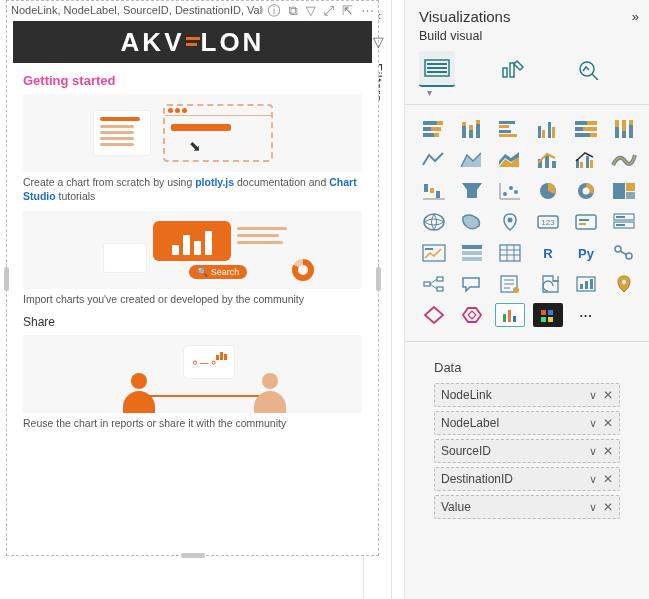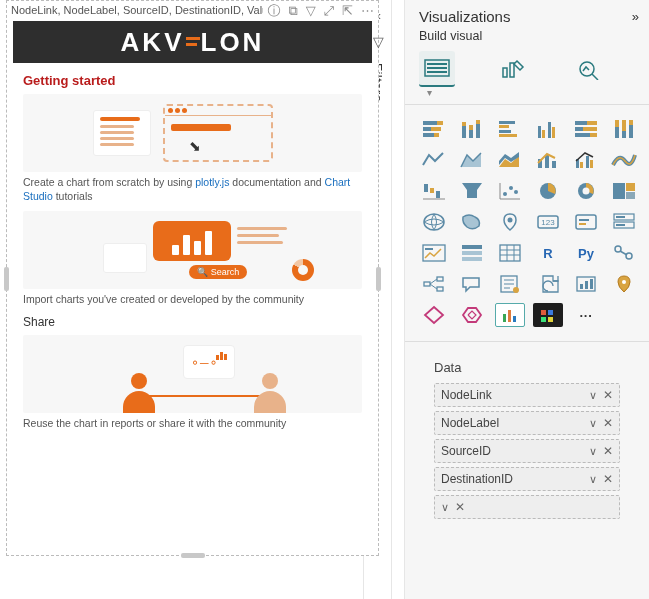--- a/index.html
+++ b/index.html
@@ -75,21 +75,21 @@
     left: 2px; top: 6px;
     width: 14px; height: 3px; background: #e86c1a;
   }
   .akvelon-logo .orange-shape::after {
     content: "";
     position: absolute;
     left: 2px; top: 12px;
     width: 11px; height: 3px; background: #e86c1a;
   }
   .visual-body { padding: 6px 16px 10px 16px; }
-  .gs-title { font-size: 13px; font-weight: 600; color: #b91c1c; margin-bottom: 6px; }
+  .gs-title { font-size: 13px; font-weight: 600; color: #ec4899; margin-bottom: 6px; }
   .gs-section-label { font-size: 12px; color: #333; margin: 6px 0; }
   .illus {
     height: 78px;
     background: #f7f7f7;
     border-radius: 2px;
     position: relative;
     overflow: hidden;
     margin-bottom: 4px;
   }
   
@@ -146,21 +146,21 @@
   .person1::before, .person2::before { content:""; position:absolute; left:12px; top:0; width:16px; height:16px; border-radius:50%; background:#e86c1a;}
   .person1::after, .person2::after { content:""; position:absolute; left:4px; top:18px; width:32px; height:22px; border-radius:16px 16px 0 0; background:#e86c1a;}
   .person2::before { background:#e8b28a;} .person2::after{ background:#e8b28a;}
   .illus.share .line { position:absolute; left:120px; right:94px; bottom:16px; height:2px; background:#e86c1a;}
   .illus.share .card { position:absolute; left:160px; top:10px; width:52px; height:34px; background:#fff; border:1px solid #eee; border-radius:4px;}
   .illus.share .card .mini { position:absolute; right:4px; top:4px; width:14px; height:10px; display:flex; gap:1px; align-items:flex-end;}
   .illus.share .card .mini span{ width:3px; background:#e86c1a;}
   .illus.share .card .mini span:nth-child(1){height:5px;} .illus.share .card .mini span:nth-child(2){height:8px;} .illus.share .card .mini span:nth-child(3){height:6px;}
   .illus.share .card .shareicon { position:absolute; left:6px; top:10px; font-size:12px; color:#e86c1a;}
   .gs-text { font-size: 10.5px; color: #555; margin-bottom: 8px; line-height: 1.3;}
-  .gs-text a { color: #1a6fbf; text-decoration: none; }
+  .gs-text a { color: #1a6fbf; text-decoration: none; font-weight: bold; }
   .handle-v { position:absolute; width:5px; height:24px; background:#c8c8c8; border-radius:2px;}
   .handle-h { position:absolute; height:5px; width:24px; background:#c8c8c8; border-radius:2px;}
   
   .filters-strip {
     width: 30px;
     border-right: 1px solid #e6e6e6;
     display: flex;
     flex-direction: column;
     align-items: center;
     padding-top: 8px;
@@ -683,18 +683,19 @@
         <span class="name">SourceID</span>
         <span class="chev">∨</span>
         <span class="x">✕</span>
       </div>
       <div class="field-row">
         <span class="name">DestinationID</span>
         <span class="chev">∨</span>
         <span class="x">✕</span>
       </div>
       <div class="field-row">
+        <span class="name">Value</span>
         <span class="chev">∨</span>
         <span class="x">✕</span>
       </div>
     </div>
   </div>
 </div>
 
 </body></html>

